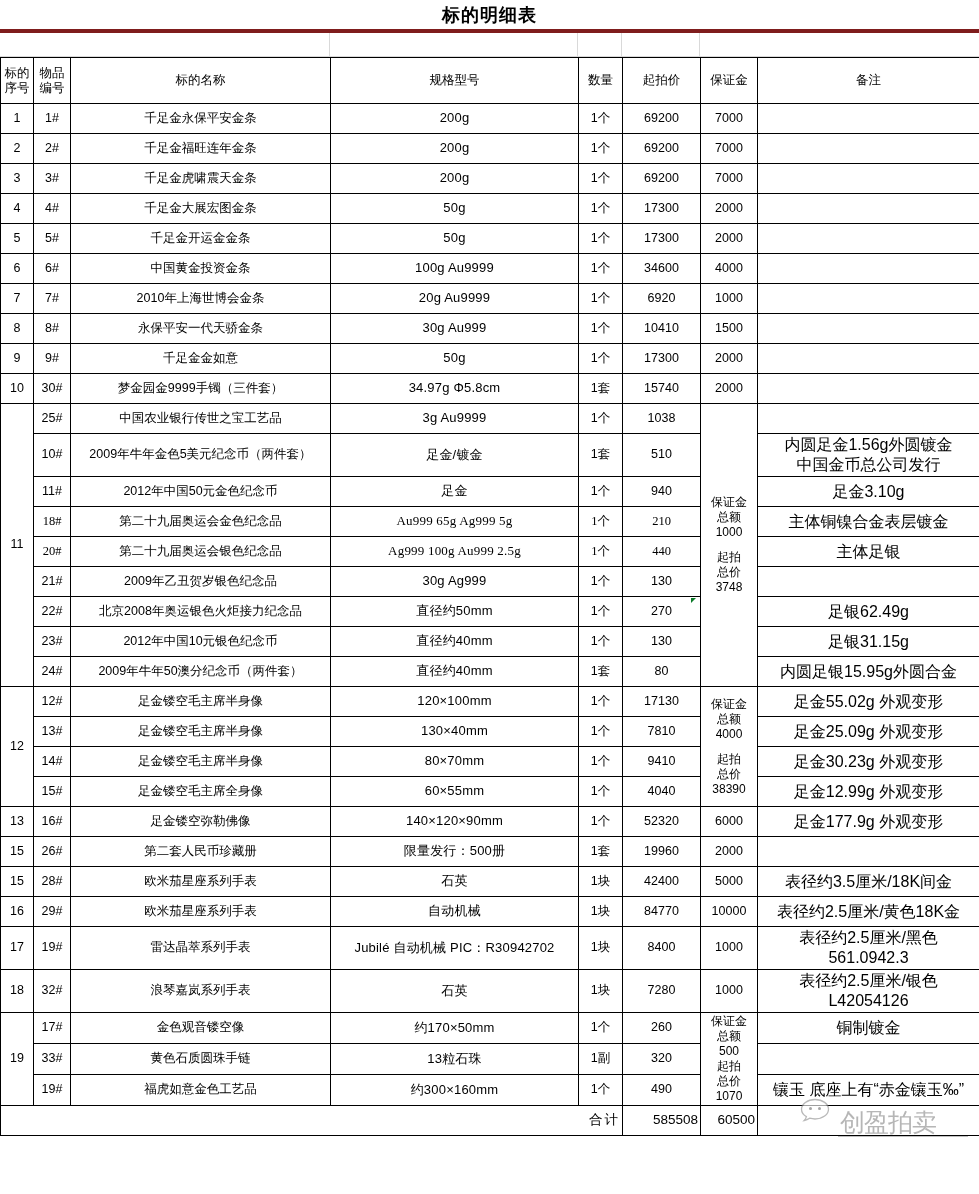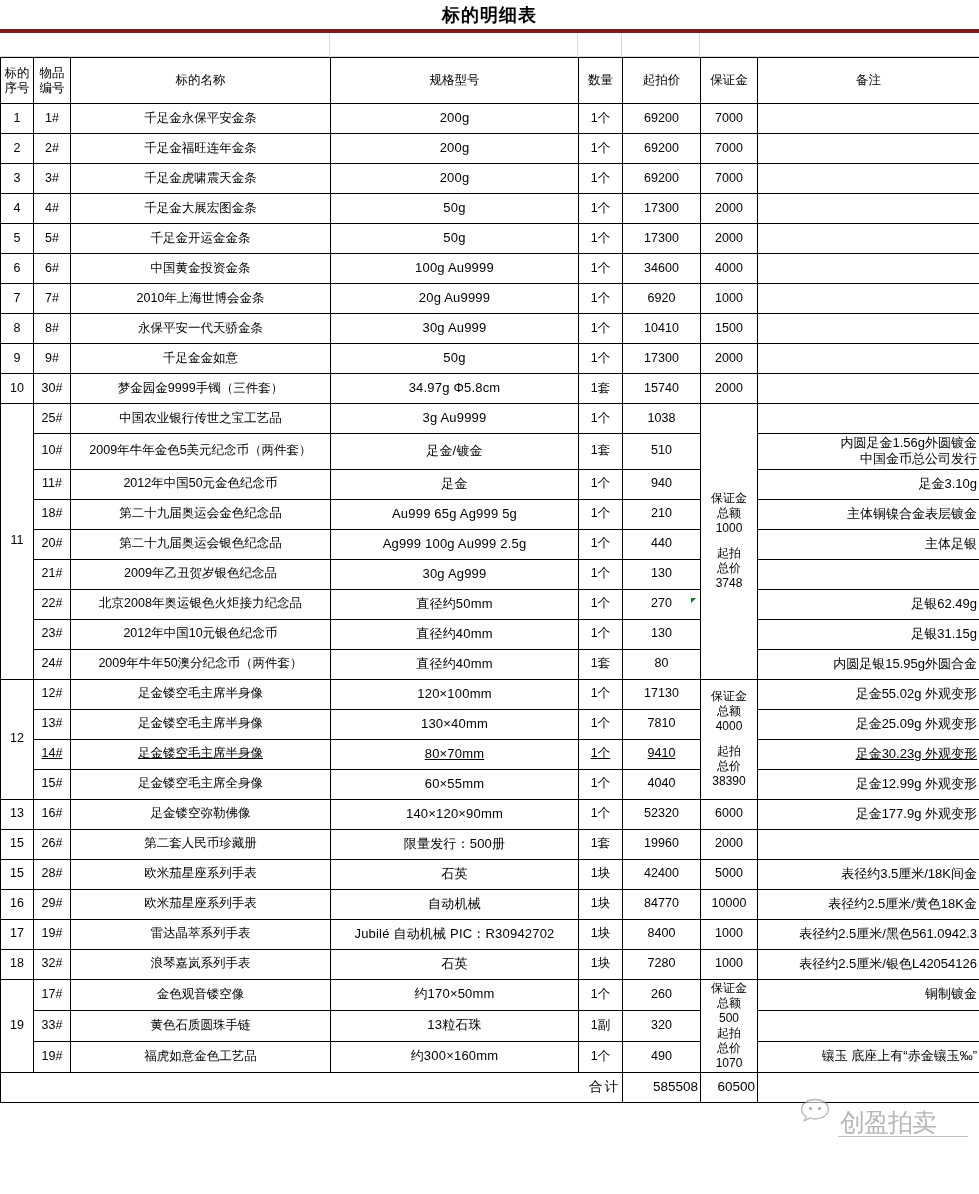--- a/index.html
+++ b/index.html
@@ -73,21 +73,21 @@
   .hdr td {
     text-align: center;
     font-size: 12.5px;
     height: 46px;
   }
   .hdr .two-line { line-height: 1.15; }
 
   .num { font-size: 12.5px; }
   .name-cell { font-size: 12.5px; }
   .spec-cell { font-size: 13px; letter-spacing: 0.2px; }
-  .remark-cell { font-size: 13px; text-align: right; padding-left: 4px; line-height: 1.22; }
+  .remark-cell { font-size: 16px; text-align: center; padding-left: 4px; line-height: 1.22; }
 
   .merged-vert {
     text-align: center;
     font-size: 12px;
     line-height: 1.3;
   }
   .merged-vert .blk { display: block; }
   .merged-vert .gap { display: block; height: 10px; }
 
   .total-row td {
@@ -303,29 +303,29 @@
         <td class="remark-cell">内圆足金1.56g外圆镀金<br>中国金币总公司发行</td>
       </tr>
       <tr style="height: 30px;">
         <td class="c-center num">11#</td>
         <td class="c-center name-cell">2012年中国50元金色纪念币</td>
         <td class="c-center spec-cell">足金</td>
         <td class="c-center num">1个</td>
         <td class="c-center num">940</td>
         <td class="remark-cell">足金3.10g</td>
       </tr>
-      <tr style="height: 30px;">
+      <tr style="height: 30px; font-family: Liberation Serif, serif;">
         <td class="c-center num">18#</td>
         <td class="c-center name-cell">第二十九届奥运会金色纪念品</td>
         <td class="c-center spec-cell">Au999 65g   Ag999   5g</td>
         <td class="c-center num">1个</td>
         <td class="c-center num">210</td>
         <td class="remark-cell">主体铜镍合金表层镀金</td>
       </tr>
-      <tr style="height: 30px;">
+      <tr style="height: 30px; font-family: Liberation Serif, serif;">
         <td class="c-center num">20#</td>
         <td class="c-center name-cell">第二十九届奥运会银色纪念品</td>
         <td class="c-center spec-cell">Ag999 100g   Au999 2.5g</td>
         <td class="c-center num">1个</td>
         <td class="c-center num">440</td>
         <td class="remark-cell">主体足银</td>
       </tr>
       <tr style="height: 30px;">
         <td class="c-center num">21#</td>
         <td class="c-center name-cell">2009年乙丑贺岁银色纪念品</td>
@@ -373,21 +373,21 @@
         <td class="remark-cell">足金55.02g  外观变形</td>
       </tr>
       <tr style="height: 30px;">
         <td class="c-center num">13#</td>
         <td class="c-center name-cell">足金镂空毛主席半身像</td>
         <td class="c-center spec-cell">130×40mm</td>
         <td class="c-center num">1个</td>
         <td class="c-center num">7810</td>
         <td class="remark-cell">足金25.09g  外观变形</td>
       </tr>
-      <tr style="height: 30px; text-decoration: underline;">
+      <tr style="height: 30px;">
         <td class="c-center num">14#</td>
         <td class="c-center name-cell">足金镂空毛主席半身像</td>
         <td class="c-center spec-cell">80×70mm</td>
         <td class="c-center num">1个</td>
         <td class="c-center num">9410</td>
         <td class="remark-cell">足金30.23g  外观变形</td>
       </tr>
       <tr style="height: 30px; margin-left: 44px;">
         <td class="c-center num">15#</td>
         <td class="c-center name-cell">足金镂空毛主席全身像</td>

